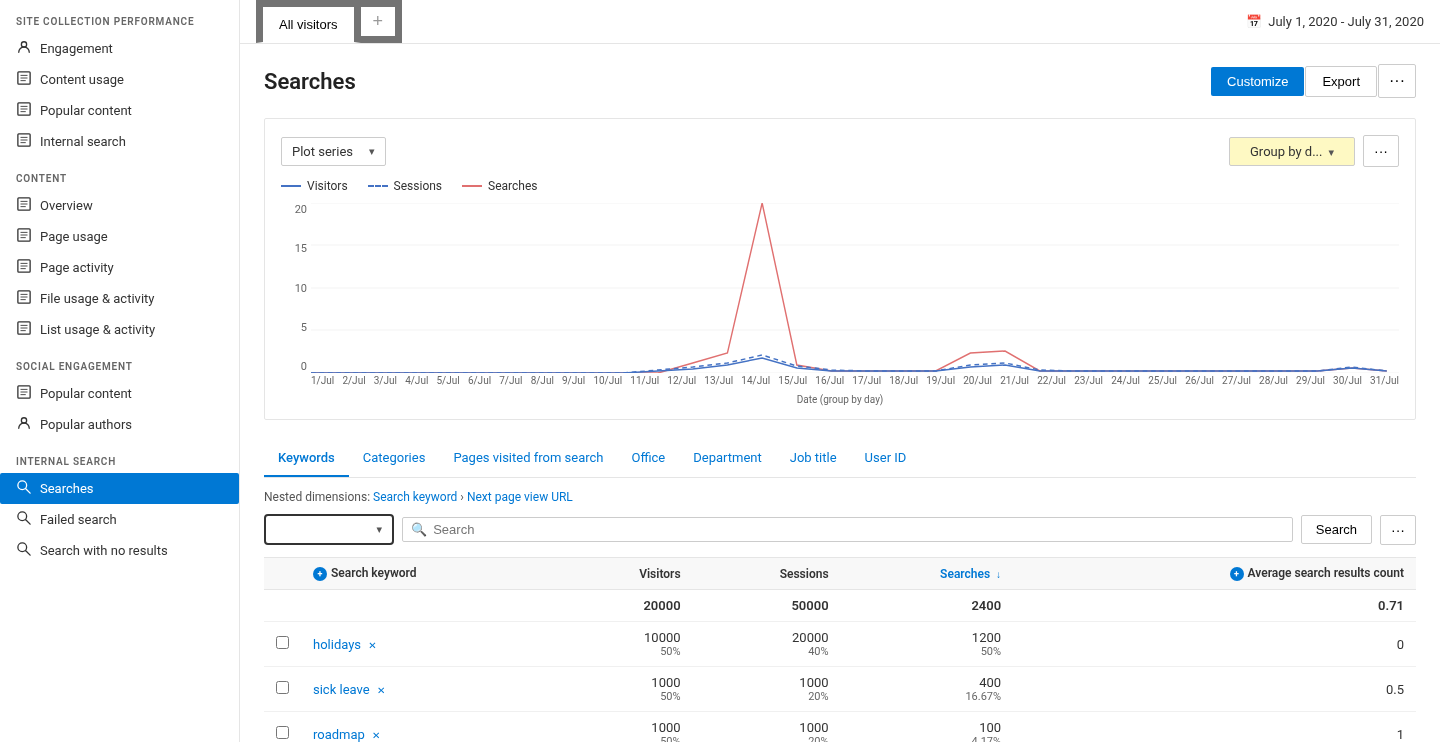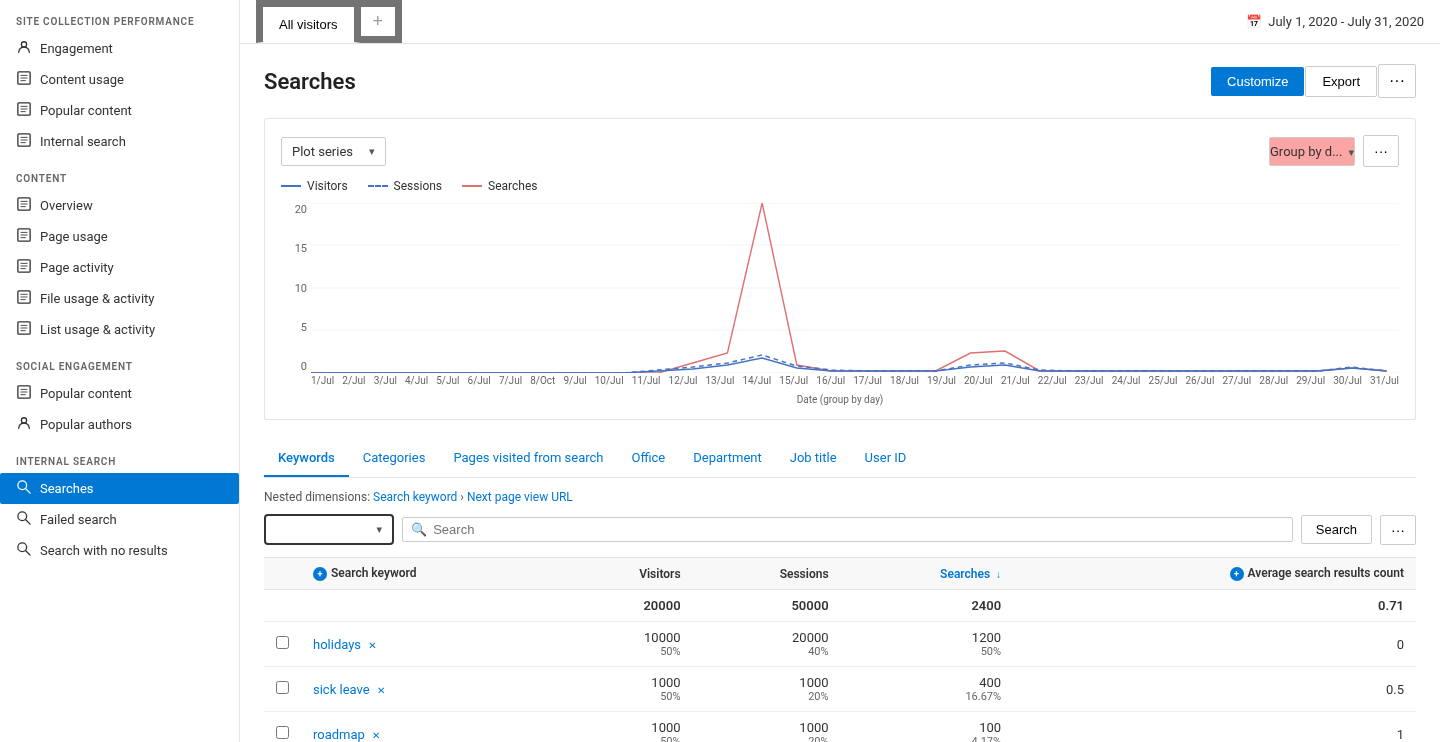--- a/index.html
+++ b/index.html
@@ -31,21 +31,21 @@
     .page-title { font-size: 22px; font-weight: 600; color: #222; }
     .header-actions { display: flex; align-items: center; gap: 1px; }
     .btn-customize { background: #0078d4; color: #fff; border: none; padding: 7px 16px; border-radius: 2px; cursor: pointer; font-size: 13px; }
     .btn-export { background: #fff; border: 1px solid #ccc; padding: 7px 16px; border-radius: 2px; cursor: pointer; font-size: 13px; }
     .btn-more { background: #fff; border: 1px solid #ccc; padding: 7px 10px; border-radius: 2px; cursor: pointer; font-size: 16px; }
 
     
     .chart-container { border: 1px solid #e5e5e5; border-radius: 2px; padding: 16px; margin-bottom: 20px; }
     .chart-toolbar { display: flex; align-items: center; justify-content: space-between; margin-bottom: 12px; }
     .plot-series-select { display: flex; align-items: center; gap: 16px; border: 1px solid #ccc; padding: 6px 10px; border-radius: 2px; background: #fff; cursor: pointer; font-size: 13px; }
-    .group-by-select { display: flex; align-items: flex-end; gap: 6px; border: 1px solid #ccc; padding: 6px 0; border-radius: 2px; background: #fca5a5; cursor: pointer; font-size: 13px; }
+    .group-by-select { display: flex; align-items: flex-end; gap: 6px; border: 1px solid #ccc; padding: 6px 20px; border-radius: 2px; background: #fef9c3; cursor: pointer; font-size: 13px; }
     .chart-legend { display: flex; gap: 20px; margin-bottom: 10px; font-size: 12px; }
     .legend-item { display: flex; align-items: center; gap: 6px; }
     .legend-line { width: 20px; height: 2px; }
     .legend-line.solid { border-top: 2px solid; }
     .legend-line.dashed { border-top: 2px dashed; }
     .chart-area { position: relative; height: 200px; }
     .chart-y-axis { position: absolute; left: 0; top: 0; bottom: 30px; width: 30px; display: flex; flex-direction: column; justify-content: space-between; align-items: flex-end; font-size: 11px; color: #666; padding-right: 4px; }
     .chart-svg-container { position: absolute; left: 30px; right: 0; top: 0; bottom: 30px; }
     .chart-x-axis { position: absolute; left: 30px; right: 0; bottom: 0; height: 28px; display: flex; justify-content: space-between; font-size: 10px; color: #666; }
 
@@ -287,21 +287,21 @@
           </svg>
         </div>
         <div class="chart-x-axis">
           <span>1/Jul</span>
           <span>2/Jul</span>
           <span>3/Jul</span>
           <span>4/Jul</span>
           <span>5/Jul</span>
           <span>6/Jul</span>
           <span>7/Jul</span>
-          <span>8/Oct</span>
+          <span>8/Jul</span>
           <span>9/Jul</span>
           <span>10/Jul</span>
           <span>11/Jul</span>
           <span>12/Jul</span>
           <span>13/Jul</span>
           <span>14/Jul</span>
           <span>15/Jul</span>
           <span>16/Jul</span>
           <span>17/Jul</span>
           <span>18/Jul</span>

